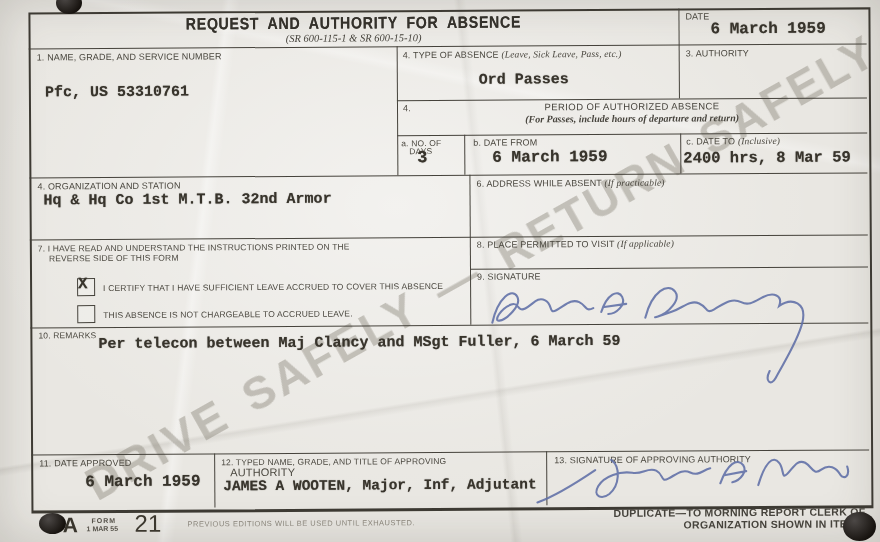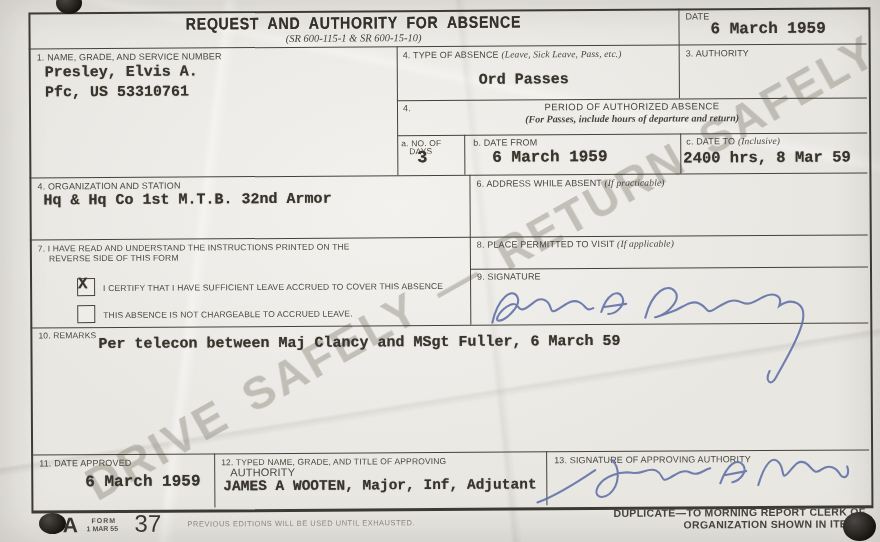--- a/index.html
+++ b/index.html
@@ -80,21 +80,20 @@
     <div class="vline" style="left:470px;top:175px;height:150px;"></div>
     <div class="vline" style="left:213px;top:452px;height:54px;"></div>
     <div class="vline" style="left:545px;top:452px;height:54px;"></div>
 
     <div class="title"><b>REQUEST AND AUTHORITY FOR ABSENCE</b></div>
     <div class="subtitle">(SR 600-115-1 &amp; SR 600-15-10)</div>
     <div class="lbl" style="left:687px;top:13px;">DATE</div>
     <div class="typed" style="left:712px;top:22px;font-size:16px;">6 March 1959</div>
 
     <div class="lbl" style="left:38px;top:50px;">1. NAME, GRADE, AND SERVICE NUMBER</div>
-    <div class="typed" style="left:46px;top:62px;font-size:15px;">Presley, Elvis A.</div>
     <div class="typed" style="left:46px;top:82px;font-size:15px;">Pfc, US 53310761</div>
 
     <div class="lbl" style="left:404px;top:50px;width:268px;white-space:normal;line-height:10.5px;"><span>4. TYPE OF ABSENCE </span><i>(Leave, Sick Leave, Pass, etc.)</i></div>
     <div class="typed" style="left:480px;top:72px;font-size:15px;">Ord Passes</div>
 
     <div class="lbl" style="left:687px;top:50px;">3. AUTHORITY</div>
 
     <div class="lbl" style="left:404px;top:103px;">4.</div>
     <div class="b4title">PERIOD OF AUTHORIZED ABSENCE</div>
     <div class="b4sub">(For Passes, include hours of departure and return)</div>
@@ -145,21 +144,21 @@
         <path d="M536,503 C556,496 576,483 594,471"></path>
         <path d="M610,461 C620,468 618,487 608,495 C600,501 591,497 597,487 C603,477 619,472 631,474 C641,476 647,468 655,472 C663,476 659,484 667,480 C675,476 681,470 689,474 C697,478 701,472 709,470"></path>
         <path d="M719,485 C726,466 736,459 742,467 C746,473 740,482 731,484 M723,477 L745,473"></path>
         <path d="M757,487 C764,464 772,457 778,465 C783,471 780,482 786,476 C792,470 796,461 804,465 C811,469 812,478 820,472 C828,466 835,470 839,477 C843,483 849,478 846,469"></path>
       </g>
     </svg>
 
     <div class="f-da">DA</div>
     <div class="f-word">FORM</div>
     <div class="f-date">1 MAR 55</div>
-    <div class="f-num">37</div>
+    <div class="f-num">21</div>
     <div class="f-note">PREVIOUS EDITIONS WILL BE USED UNTIL EXHAUSTED.</div>
     <div class="f-dup">
       <div>DUPLICATE—TO MORNING REPORT CLERK OF</div>
       <div>ORGANIZATION SHOWN IN ITEM 5</div>
     </div>
   </div>
 
   <div class="pin" style="left:56px;top:-8px;width:26px;height:22px;"></div>
   <div class="pin" style="left:39px;top:513px;width:27px;height:21px;"></div>
   <div class="pin" style="left:843px;top:512px;width:33px;height:29px;"></div>

